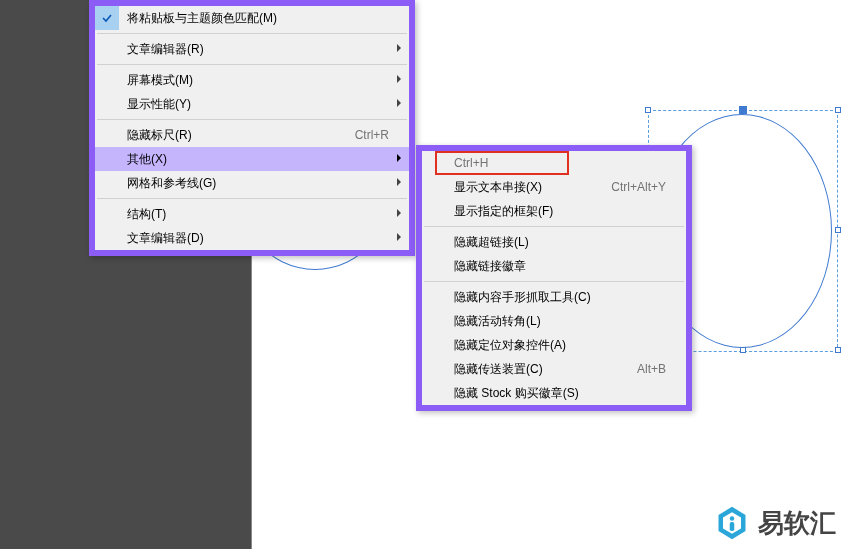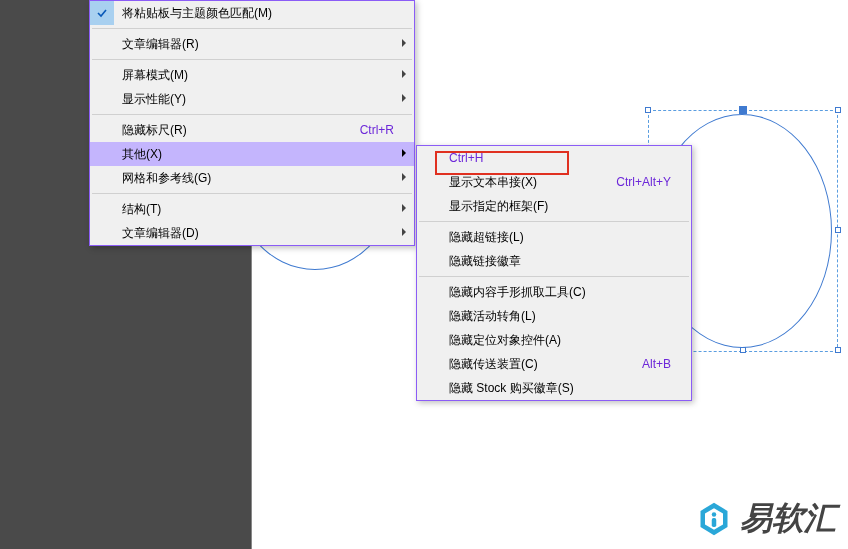--- a/index.html
+++ b/index.html
@@ -13,38 +13,38 @@
 
 .ellipse-right { position: absolute; top: 110px; left: 648px; width: 190px; height: 240px; }
 .ellipse-right-inner { position: absolute; top: 4px; left: 4px; width: 180px; height: 234px; border: 1px solid #3f7ad0; border-radius: 50%; }
 .sel-box { position: absolute; top: 0; left: 0; width: 190px; height: 242px; border: 1px dashed #5a9de0; }
 .handle { position: absolute; width: 6px; height: 6px; background: #fff; border: 1px solid #3f7ad0; }
 .handle.tl { top: -3px; left: -3px; } .handle.tr { top: -3px; right: -3px; }
 .handle.ml { top: calc(50% - 3px); left: -3px; } .handle.mr { top: calc(50% - 3px); right: -3px; }
 .handle.bl { bottom: -3px; left: -3px; } .handle.bm { bottom: -3px; left: calc(50% - 3px); } .handle.br { bottom: -3px; right: -3px; }
 .handle.tm-solid { width: 8px; height: 8px; background: #3f7ad0; top: -4px; left: calc(50% - 4px); }
 
-.menu { position: absolute; top: 0; background: #f0f0f0; border: 1px solid #8b5cf6; box-shadow: 2px 2px 6px rgba(0,0,0,.25); }
+.menu { position: absolute; top: 0; background: #f0f0f0; border: 6px solid #8b5cf6; box-shadow: 2px 2px 6px rgba(0,0,0,.25); }
 .menu-left { left: 89px; width: 326px; }
 .menu-right { top: 145px; left: 416px; width: 276px; }
 .mi { display: flex; align-items: center; height: 24px; padding: 0 20px 0 32px; color: #000; position: relative; white-space: nowrap; }
 .mi .lbl { flex: 1; }
-.mi .sc { color: #6d28d9; }
+.mi .sc { color: #737373; }
 .mi .arrow { position: absolute; right: 8px; top: 7px; width: 0; height: 0; border-left: 4px solid #444; border-top: 4px solid transparent; border-bottom: 4px solid transparent; }
 .mi.highlight { background: #c4b5fd; color: #000; }
 .mi.highlight .arrow { border-left-color: #000; }
 .sep { height: 1px; background: #d0d0d0; margin: 3px 2px; }
 .check { position: absolute; left: 0; top: 0; width: 24px; height: 24px; background: #a8d0f0; display: flex; align-items: center; justify-content: center; }
 .check svg { width: 12px; height: 12px; }
 
 .redbox { position: absolute; top: 151px; left: 435px; width: 134px; height: 24px; border: 2px solid #e03020; }
 
 .watermark { position: absolute; right: 12px; bottom: 8px; display: flex; align-items: center; gap: 8px; }
 .watermark-icon { width: 36px; height: 36px; }
-.watermark-text { font-size: 32px; font-weight: 700; font-style: italic; color: #444; }
+.watermark-text { font-size: 26px; font-weight: 700; color: #444; }
 </style>
 </head>
 <body>
 
 <div class="canvas-bg">
   <div class="page"></div>
 </div>
 
 <div class="ellipse-left">
     <div class="ellipse-left-inner"></div>

